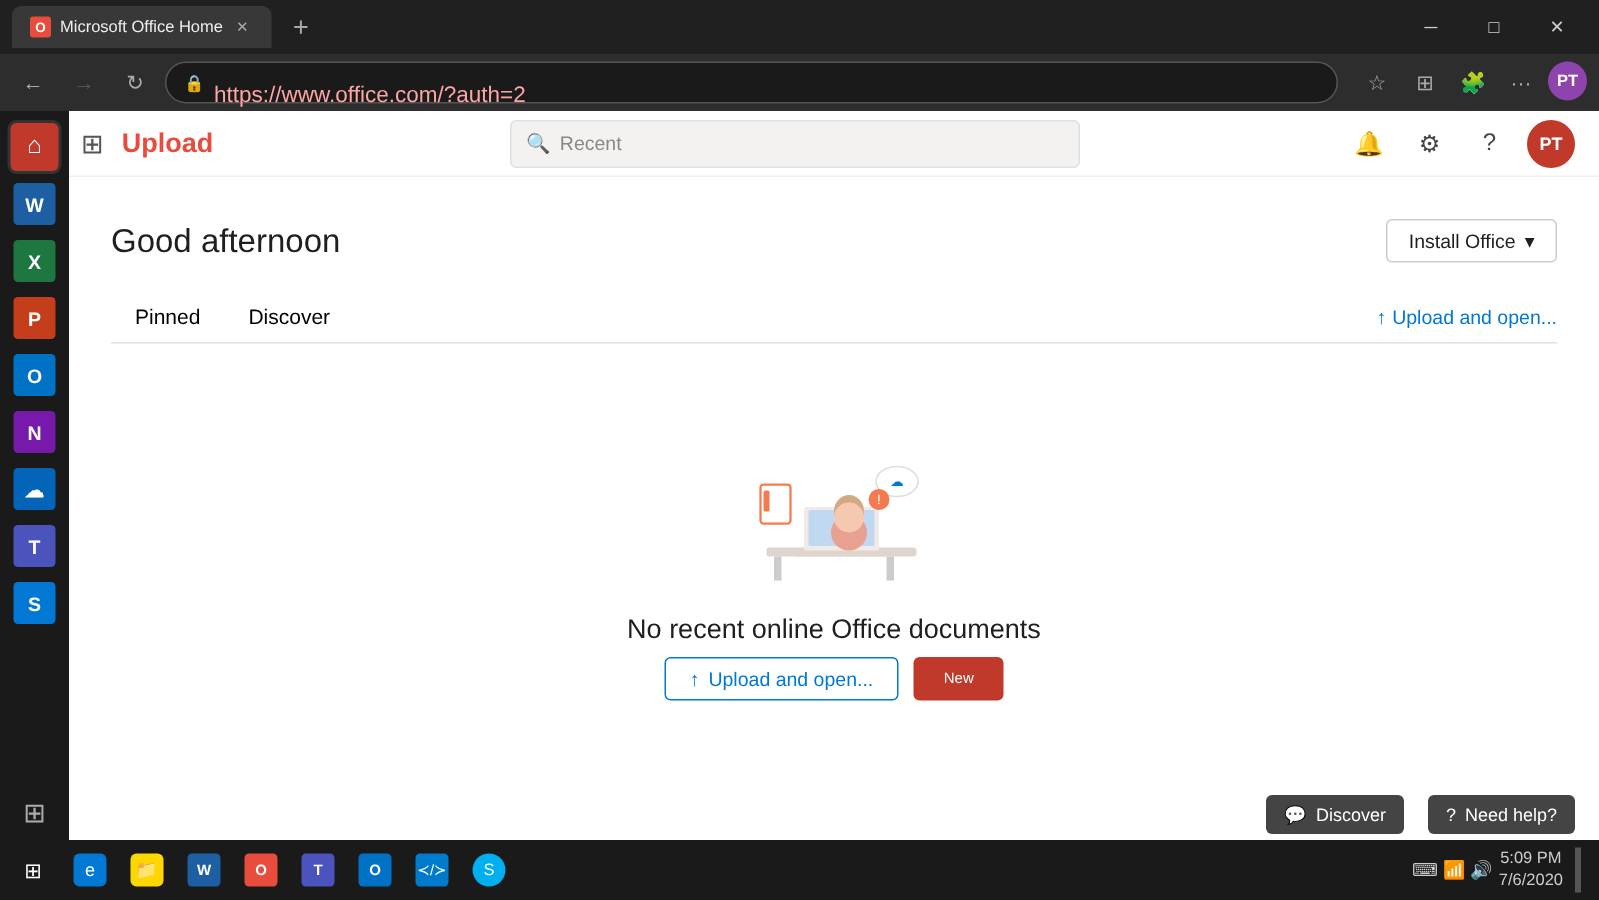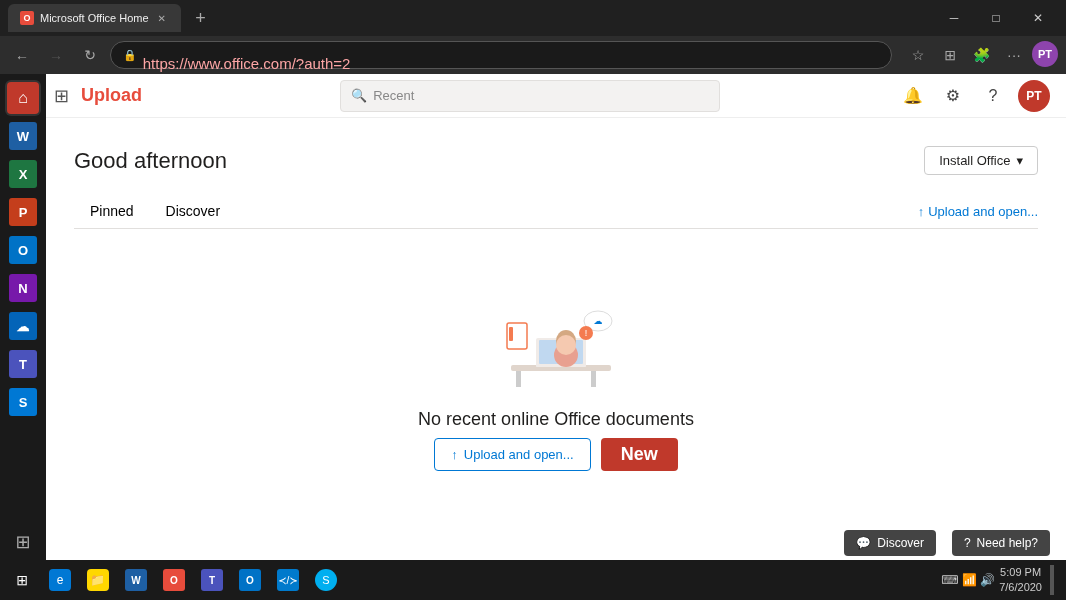--- a/index.html
+++ b/index.html
@@ -305,23 +305,23 @@
       display: flex;
       align-items: center;
       gap: 6px;
     }
     .btn-new {
       background: #c0392b;
       color: white;
       border: none;
       padding: 6px 20px;
       border-radius: 4px;
-      font-size: 18px;
-      cursor: pointer;
-      font-weight: 700;
+      font-size: 10px;
+      cursor: pointer;
+      font-weight: 400;
     }
 
     
     .feedback-btn {
       position: fixed;
       bottom: 44px;
       right: 130px;
       background: #444;
       color: white;
       font-size: 12px;

